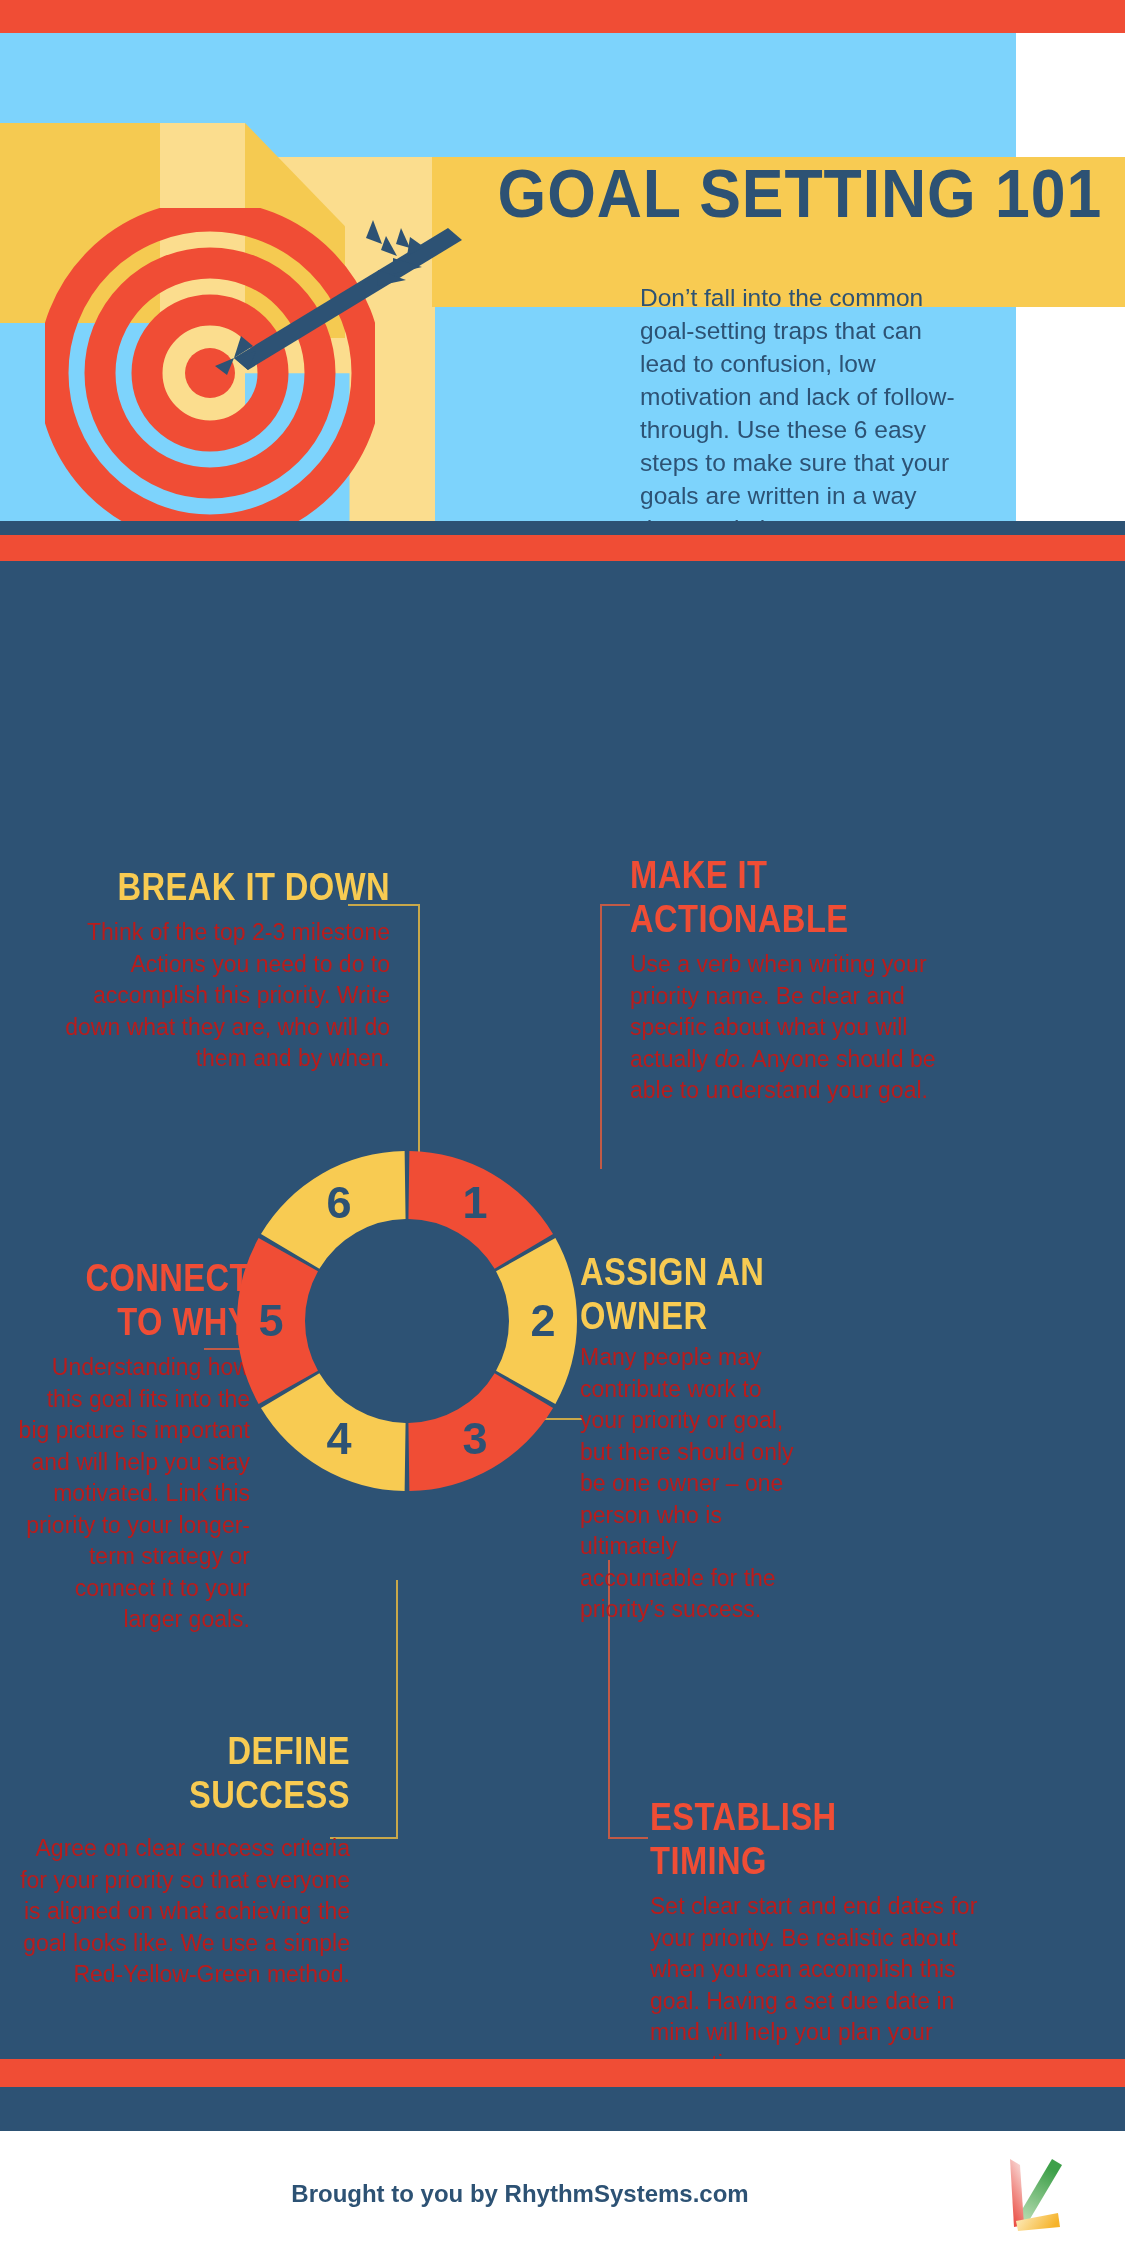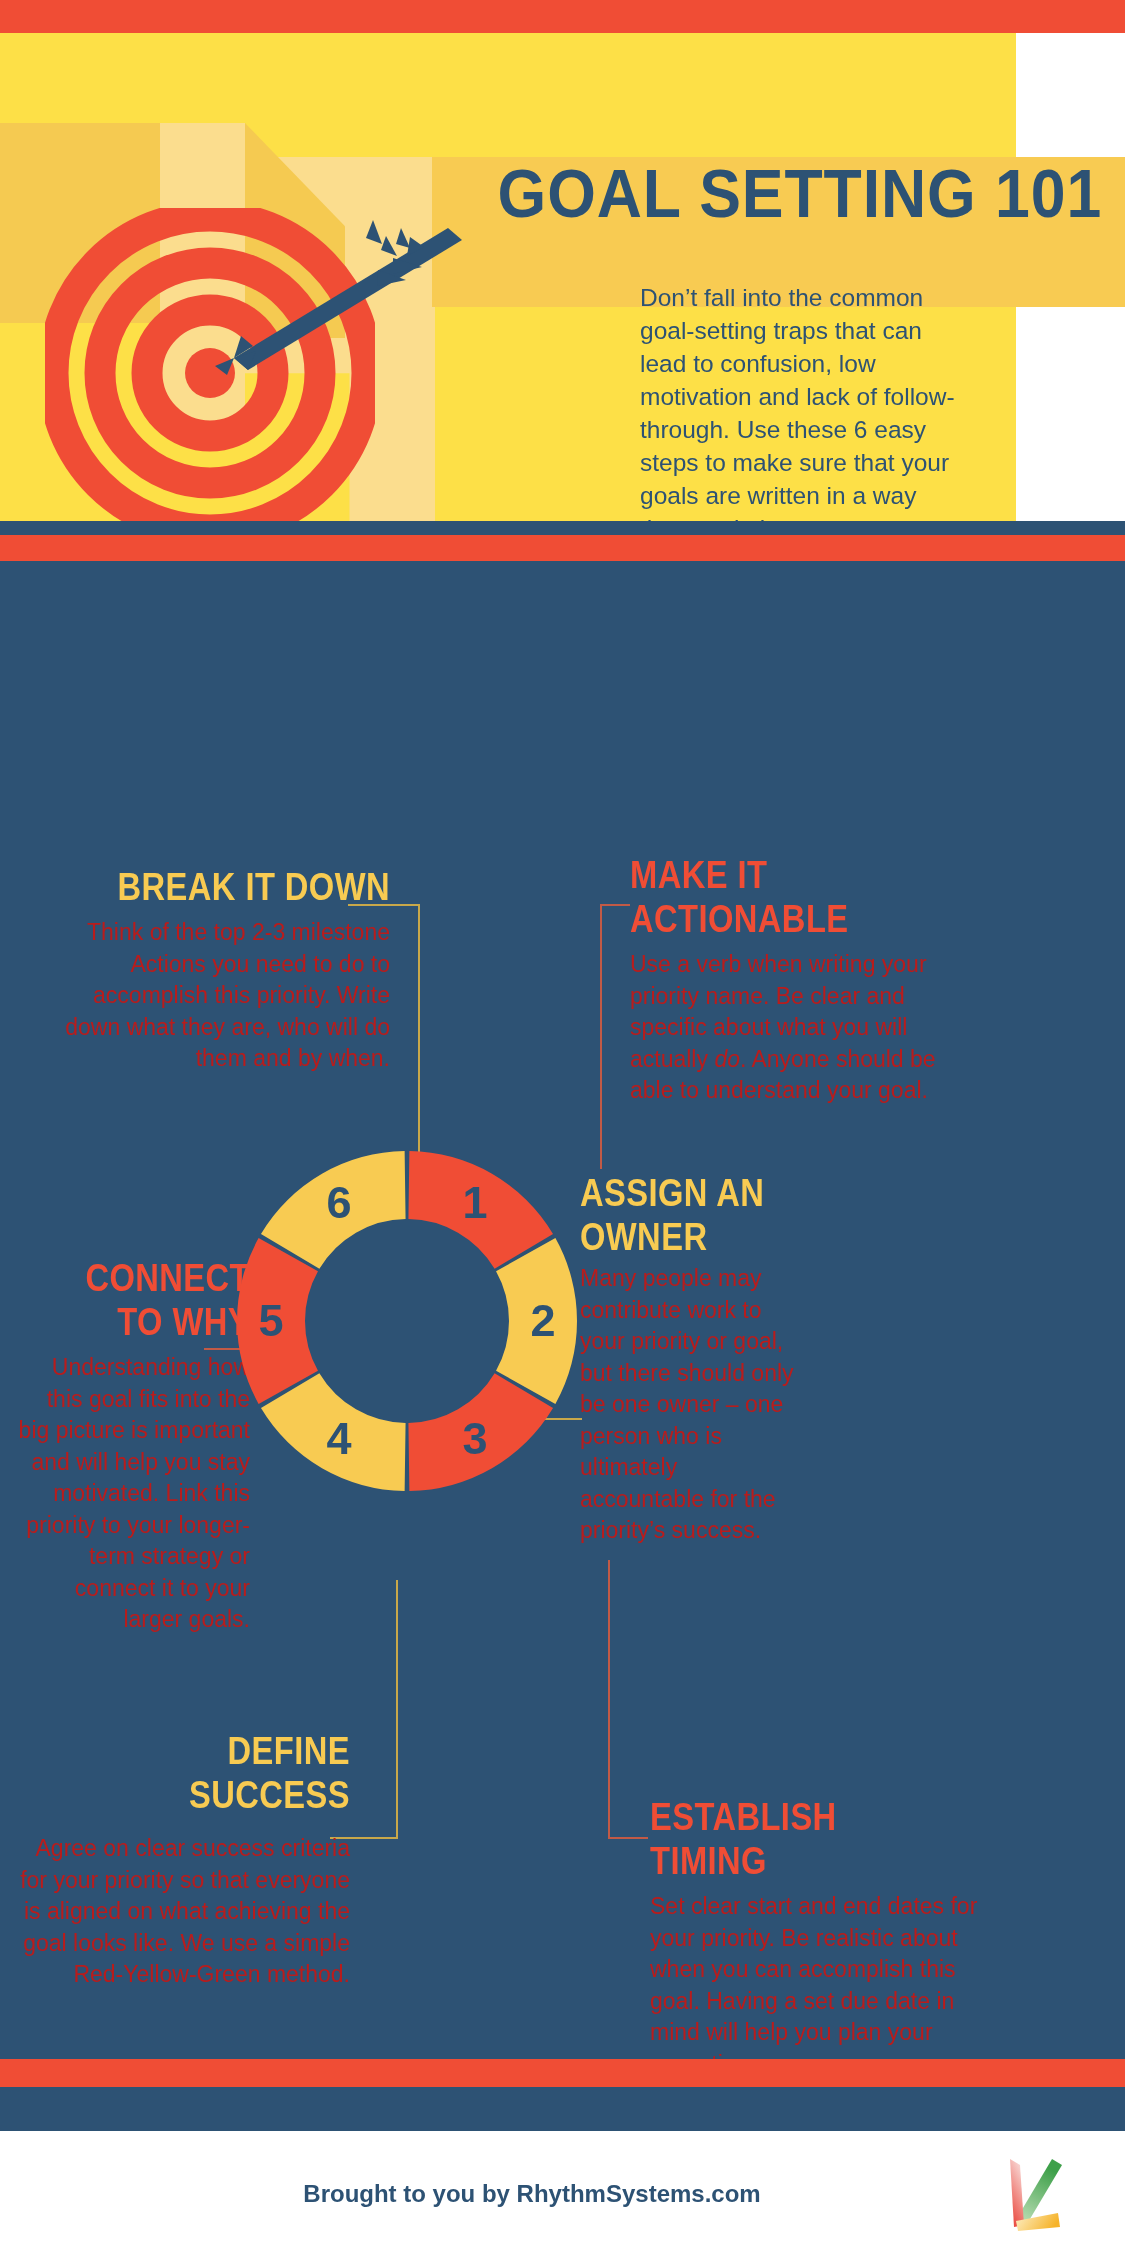--- a/index.html
+++ b/index.html
@@ -7,21 +7,21 @@
     width:1125px;height:2249px;position:relative;overflow:hidden;
     font-family:"Liberation Sans", sans-serif;
     -webkit-font-smoothing:antialiased;
   }
   .abs{position:absolute;}
 
   
   #top-bar{left:0;top:0;width:1125px;height:33px;background:#f04d35;}
 
   
-  #header-zone{left:0;top:33px;width:1016px;height:495px;background:#fde047;}
+  #header-zone{left:0;top:33px;width:1016px;height:495px;background:#7dd3fc;}
 
   .ribbon-left{left:0;top:90px;width:160px;height:200px;background:#f5ca51;}
   .ribbon-mid{left:160px;top:90px;width:85px;height:300px;background:#fbdd8e;}
   .ribbon-tri{left:245px;top:90px;width:100px;height:215px;background:#f5ca51;
      clip-path:polygon(0 0,100% 48%,100% 100%,0 100%);}
   .ribbon-back{left:245px;top:124px;width:190px;height:470px;background:#fbdd8e;
      clip-path:polygon(0 0,100% 0,100% 100%,55% 100%,55% 46%,0 46%);}
 
   #title-band{left:432px;top:124px;width:693px;height:150px;background:#f8cb52;}
   #title-band .title{
@@ -54,42 +54,42 @@
   #div-red{left:0;top:535px;width:1125px;height:26px;background:#f04d35;}
   #body-zone{left:0;top:561px;width:1125px;height:1552px;background:#2d5274;}
   #bottom-red{left:0;top:2059px;width:1125px;height:28px;background:#f04d35;}
   #bottom-navy{left:0;top:2087px;width:1125px;height:44px;background:#2d5274;}
 
   
   #footer{left:0;top:2131px;width:1125px;height:118px;background:#ffffff;}
   #footer-text{
     left:0;top:2180px;width:1040px;text-align:center;
     font-family:"Liberation Sans Narrow","Liberation Sans",sans-serif;
-    font-weight:bold;font-size:24px;color:#2d5274;padding-left:12px;
+    font-weight:bold;font-size:24px;color:#2d5274;
   }
   #footer-logo{left:1000px;top:2155px;}
 
   
   .head{
     font-family:"Liberation Sans Narrow","Liberation Sans",sans-serif;
     font-weight:bold;font-size:38px;letter-spacing:.5px;line-height:44px;
     transform:scaleX(.86);
   }
   .head.y{color:#f8cb52;}
   .head.r{color:#f04d35;}
   .head.left-al{transform-origin:left top;}
   .head.right-al{transform-origin:right top;}
   .body-txt{color:#b91c1c;font-size:23px;line-height:31.5px;}
   .ta-r{text-align:right;}
   .ta-l{text-align:left;}
 
   #s1{left:630px;top:853px;width:340px;}
   #s1 .head{margin:0 0 6px 0;}
   #s2{left:60px;top:853px;width:330px;margin-top:12px;}
-  #s3{left:580px;top:1171px;width:215px;}
+  #s3{left:580px;top:1250px;width:215px;}
   #s4{left:15px;top:1256px;width:235px;}
   #s5{left:650px;top:1795px;width:335px;}
   #s6{left:20px;top:1729px;width:330px;}
   .ln{position:absolute;}
   .ln.y{background:#c8a84a;}
   .ln.r{background:#c25a46;}
 
   
   #donut{left:232px;top:1146px;}
   .dnum{

